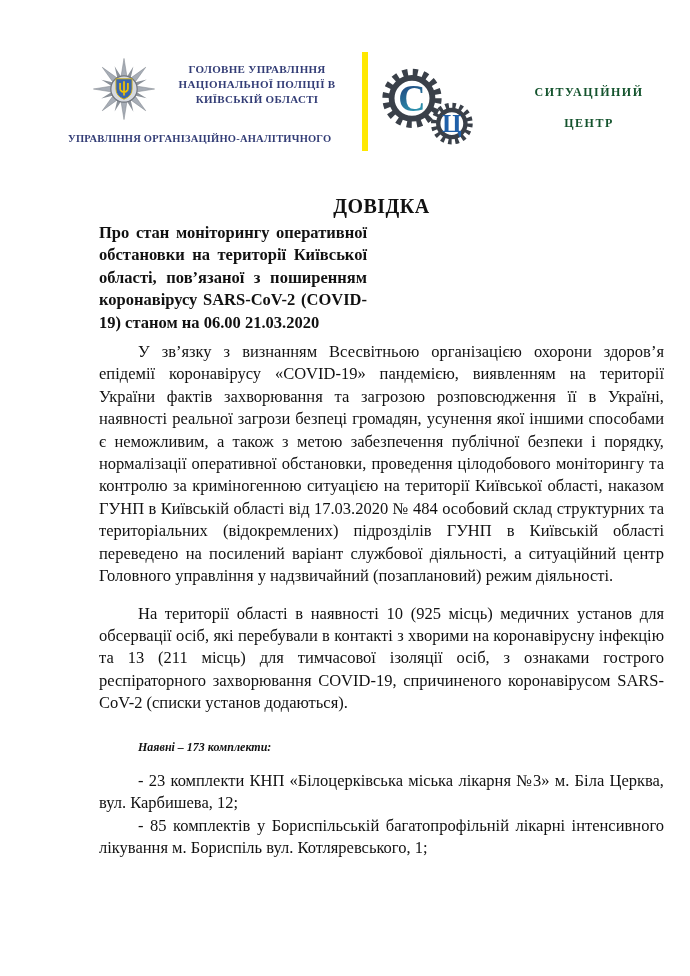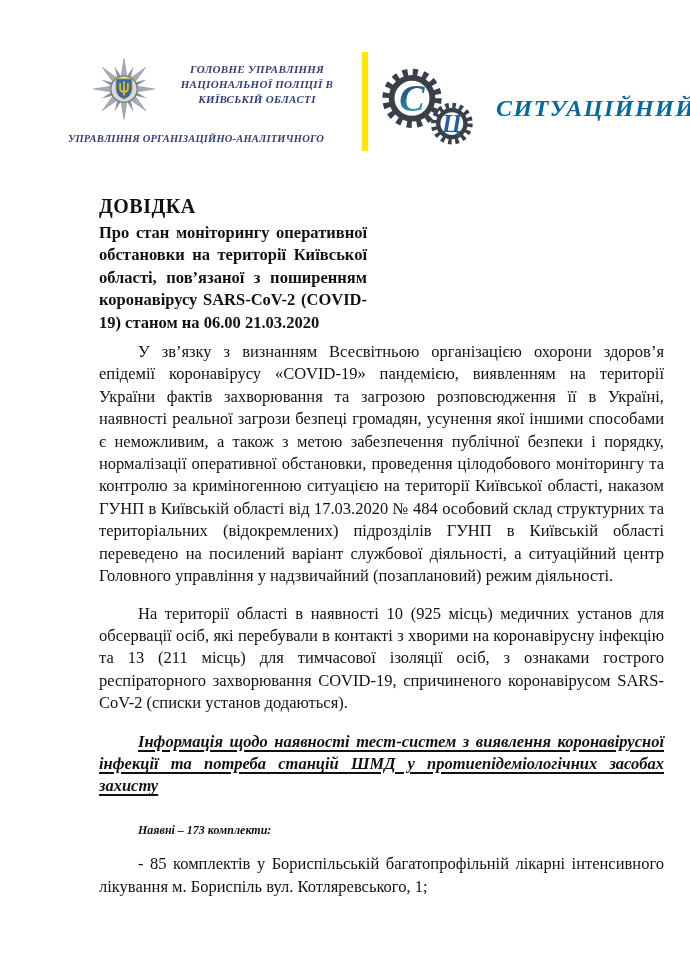--- a/index.html
+++ b/index.html
@@ -11,21 +11,20 @@
     font-family:"Liberation Serif","DejaVu Serif",serif;
     color:#111111;
     overflow:hidden;
     box-sizing:border-box;
   }
   
   .header{
     display:flex;
     align-items:flex-start;
     padding:52px 14px 0 86px;
-    font-style:italic;
   }
   .police-block{width:262px;flex:0 0 auto;}
   .org-row{display:flex;align-items:flex-start;}
   .badge{flex:0 0 auto;margin-left:4px;}
   .org-name{
     margin-left:14px;margin-top:10px;
     width:170px;
     text-align:center;
     font-weight:bold;
     font-size:11px;line-height:15px;
@@ -48,30 +47,30 @@
     width:6px;height:99px;
     background:#ffe800;
     margin:0 10px 0 14px;
   }
   .sc-block{display:flex;align-items:center;margin-top:6px;}
   .sc-title{
     margin-left:16px;
     width:186px;
     text-align:center;
     font-weight:bold;
-    font-size:24px;line-height:31px;
-    color:#0369a1;
+    font-size:12px;line-height:31px;
+    color:#14532d;
     letter-spacing:1.5px;
   }
   
   .doc{
     margin:0 26px 0 99px; 
   }
   .doc-title{
-    text-align:left;
+    text-align:center;
     font-weight:bold;
     font-size:20px;
     letter-spacing:.5px;
     margin-top:37px;
   }
   .subject{
     width:268px;
     margin-top:4px;
     font-weight:bold;
     font-size:16.5px;line-height:22.4px;
@@ -159,35 +158,36 @@
         </g>
 
         <g>
           <circle cx="76" cy="66" r="18" fill="none" stroke="#3a4049" stroke-width="7" stroke-dasharray="3.5 3.57"></circle>
           <circle cx="76" cy="66" r="14" fill="#ffffff" stroke="#3a4049" stroke-width="4.5"></circle>
           <text x="76" y="75" text-anchor="middle" font-family="Liberation Serif, DejaVu Serif, serif" font-size="26" font-weight="bold" fill="#1f5fa8">Ц</text>
         </g>
       </svg>
       <div class="sc-title">
         <div>СИТУАЦІЙНИЙ</div>
+        <div>ЦЕНТР</div>
       </div>
     </div>
   </div>
 
   <div class="doc">
 
     <div class="doc-title">ДОВІДКА</div>
 
     <div class="subject">Про стан моніторингу оперативної обстановки на території Київської області, пов’язаної з поширенням коронавірусу SARS-CoV-2 (COVID-19) станом на 06.00 21.03.2020</div>
 
     <p class="para p1">У зв’язку з визнанням Всесвітньою організацією охорони здоров’я епідемії коронавірусу «COVID-19» пандемією, виявленням на території України фактів захворювання та загрозою розповсюдження її в Україні, наявності реальної загрози безпеці громадян, усунення якої іншими способами є неможливим, а також з метою забезпечення публічної безпеки і порядку, нормалізації оперативної обстановки, проведення цілодобового моніторингу та контролю за криміногенною ситуацією на території Київської області, наказом ГУНП в Київській області від 17.03.2020 № 484 особовий склад структурних та територіальних (відокремлених) підрозділів ГУНП в Київській області переведено на посилений варіант службової діяльності, а ситуаційний центр Головного управління у надзвичайний (позаплановий) режим діяльності.</p>
 
 
     <p class="para p2">На території області в наявності 10 (925 місць) медичних установ для обсервації осіб, які перебували в контакті з хворими на коронавірусну інфекцію та 13 (211 місць) для тимчасової ізоляції осіб, з ознаками гострого респіраторного захворювання COVID-19, спричиненого коронавірусом SARS-CoV-2 (списки установ додаються).</p>
 
-    <p class="sec-head h2">Інформація щодо наявності тест-систем з виявлення коронавірусної інфекції та потреба станцій ШМД у протиепідеміологічних засобах захисту</p>
 
     <p class="list-intro">Наявні – 173 комплекти:</p>
 
+    <p class="item">- 23 комплекти КНП «Білоцерківська міська лікарня №3» м. Біла Церква, вул. Карбишева, 12;</p>
     <p class="item">- 85 комплектів у Бориспільській багатопрофільній лікарні інтенсивного лікування м. Бориспіль вул. Котляревського, 1;</p>
 
   </div>
 </div>
 
 </body></html>

